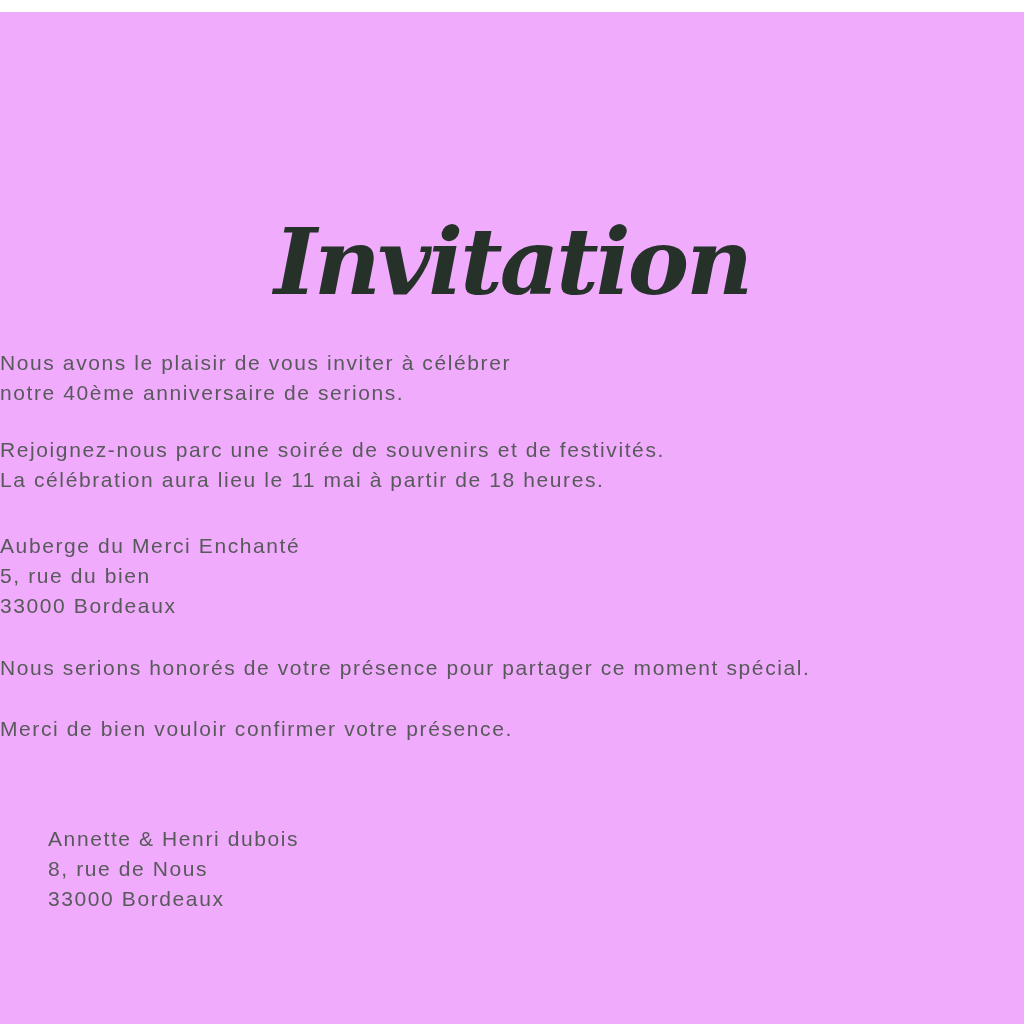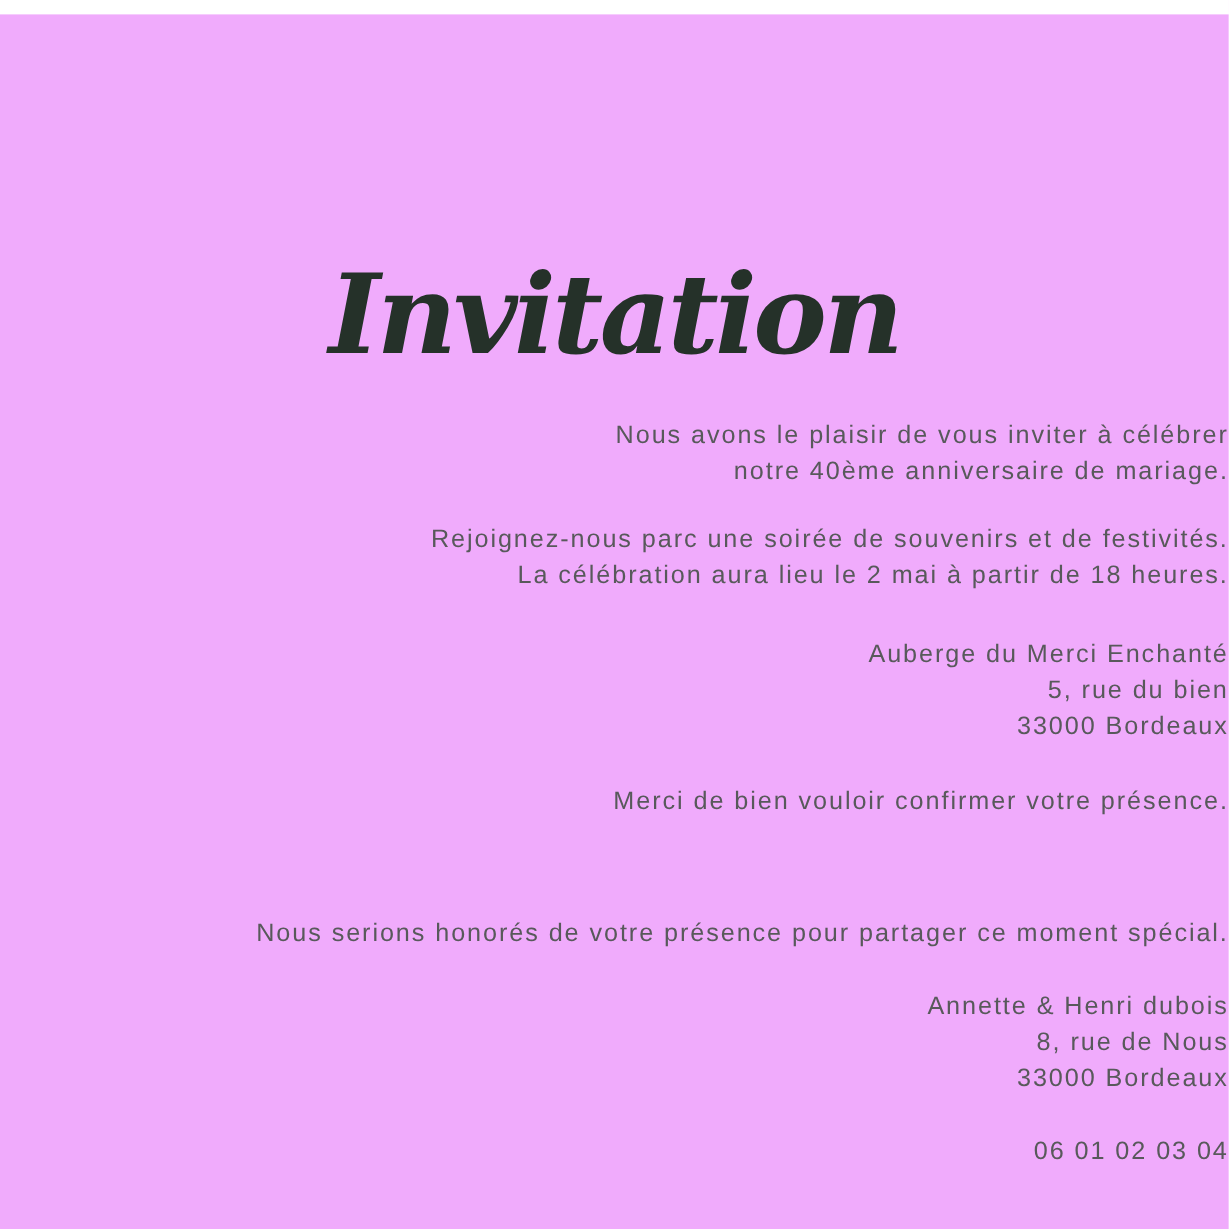--- a/index.html
+++ b/index.html
@@ -27,74 +27,71 @@
     font-size: 92px;
     line-height: 1.1;
     letter-spacing: -3px;
     color: #253129;
   }
   .content {
     position: absolute;
     top: 336px;
     left: 0;
     right: 0;
-    text-align: right;
+    text-align: left;
     font-family: "Liberation Sans", sans-serif;
     font-weight: 300;
     font-size: 21px;
     line-height: 30px;
     letter-spacing: 1.6px;
     color: #58595b;
   }
   .para { margin: 0; }
   .para-intro   { margin-bottom: 27px; }
   .para-details { margin-bottom: 36px; }
   .para-venue   { margin-bottom: 32px; }
   .para-honor   { margin-bottom: 31px; }
   .para-rsvp    { margin-bottom: 80px; }
-  .para-hosts   { margin-bottom: 31px; }
+  .para-hosts   { margin-bottom: 31px; padding-left: 48px; }
   .line { display: block; }
 </style>
 </head>
 <body>
 
 <div class="card">
 
   <h1 class="title">Invitation</h1>
 
   <div class="content">
 
     <p class="para para-intro">
       <span class="line">Nous avons le plaisir de vous inviter à célébrer</span>
-      <span class="line">notre 40ème anniversaire de mariage.</span>
+      <span class="line">notre 40ème anniversaire de serions.</span>
     </p>
 
     <p class="para para-details">
       <span class="line">Rejoignez-nous parc une soirée de souvenirs et de festivités.</span>
-      <span class="line">La célébration aura lieu le 2 mai à partir de 18 heures.</span>
+      <span class="line">La célébration aura lieu le 11 mai à partir de 18 heures.</span>
     </p>
 
     <p class="para para-venue">
       <span class="line">Auberge du Merci Enchanté</span>
       <span class="line">5, rue du bien</span>
       <span class="line">33000 Bordeaux</span>
     </p>
 
+    <p class="para para-honor">
+      <span class="line">Nous serions honorés de votre présence pour partager ce moment spécial.</span>
+    </p>
+
     <p class="para para-rsvp">
       <span class="line">Merci de bien vouloir confirmer votre présence.</span>
-    </p>
-
-    <p class="para para-honor">
-      <span class="line">Nous serions honorés de votre présence pour partager ce moment spécial.</span>
     </p>
 
     <p class="para para-hosts">
       <span class="line">Annette &amp; Henri dubois</span>
       <span class="line">8, rue de Nous</span>
       <span class="line">33000 Bordeaux</span>
     </p>
 
-    <p class="para">
-      <span class="line">06 01 02 03 04</span>
-    </p>
 
   </div>
 </div>
 
 </body></html>

